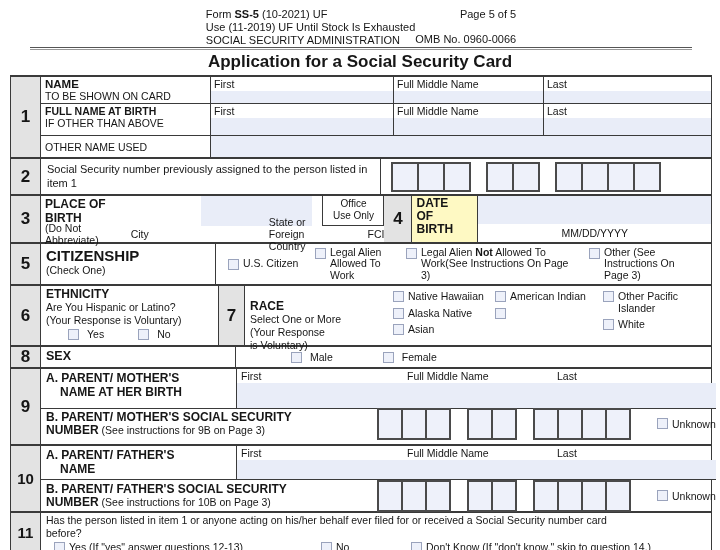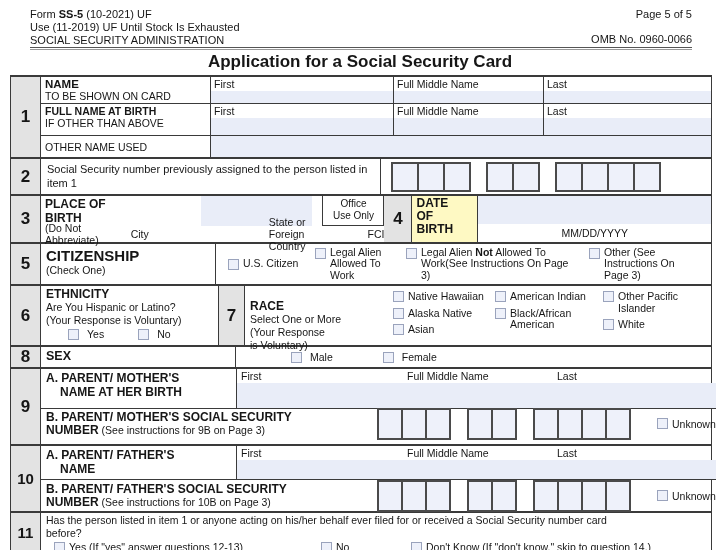--- a/index.html
+++ b/index.html
@@ -2,21 +2,21 @@
 <html><head>
 <meta charset="utf-8">
 <style>
   * { margin:0; padding:0; box-sizing:border-box; }
   html,body { background:#fff; }
   .page {
     width:720px; height:550px; background:#fff; position:relative; overflow:hidden;
     font-family:"Liberation Sans", sans-serif; color:#161616;
   }
   
-  .hdr { position:absolute; left:30px; right:28px; top:8px; display:flex; justify-content:space-between; }
+  .hdr { position:absolute; left:30px; right:28px; top:8px; display:flex; justify-content:center; }
   .hdr-left { font-size:11px; line-height:13px; }
   .hdr-right { font-size:11px; line-height:13px; text-align:right; display:flex; flex-direction:column; justify-content:space-between; height:38px; }
   .hdr-rule { position:absolute; left:30px; right:28px; top:47px; border-top:1px solid #555; }
   .hdr-rule2 { position:absolute; left:30px; right:28px; top:49px; border-top:1px solid #999; }
   .title { position:absolute; left:0; right:0; top:52px; text-align:center; font-size:17px; font-weight:bold; }
 
   
   .form {
     position:absolute; left:10px; top:75px; width:702px;
     border-left:1px solid #3a3a3a; border-right:1px solid #3a3a3a; border-top:2px solid #3a3a3a;
@@ -311,21 +311,20 @@
               <span>Asian</span>
             </div>
         </div>
         <div class="race-col race-col2">
           <div class="ritem">
               <span class="cb"></span>
               <span>American Indian</span>
             </div>
           <div class="ritem">
               <span class="cb"></span>
-              <span style="width:70px">Black/African American</span>
             </div>
         </div>
         <div class="race-col race-col3">
           <div class="ritem">
               <span class="cb"></span>
               <span style="width:72px">Other Pacific Islander</span>
             </div>
           <div class="ritem">
               <span class="cb"></span>
               <span>White</span>

